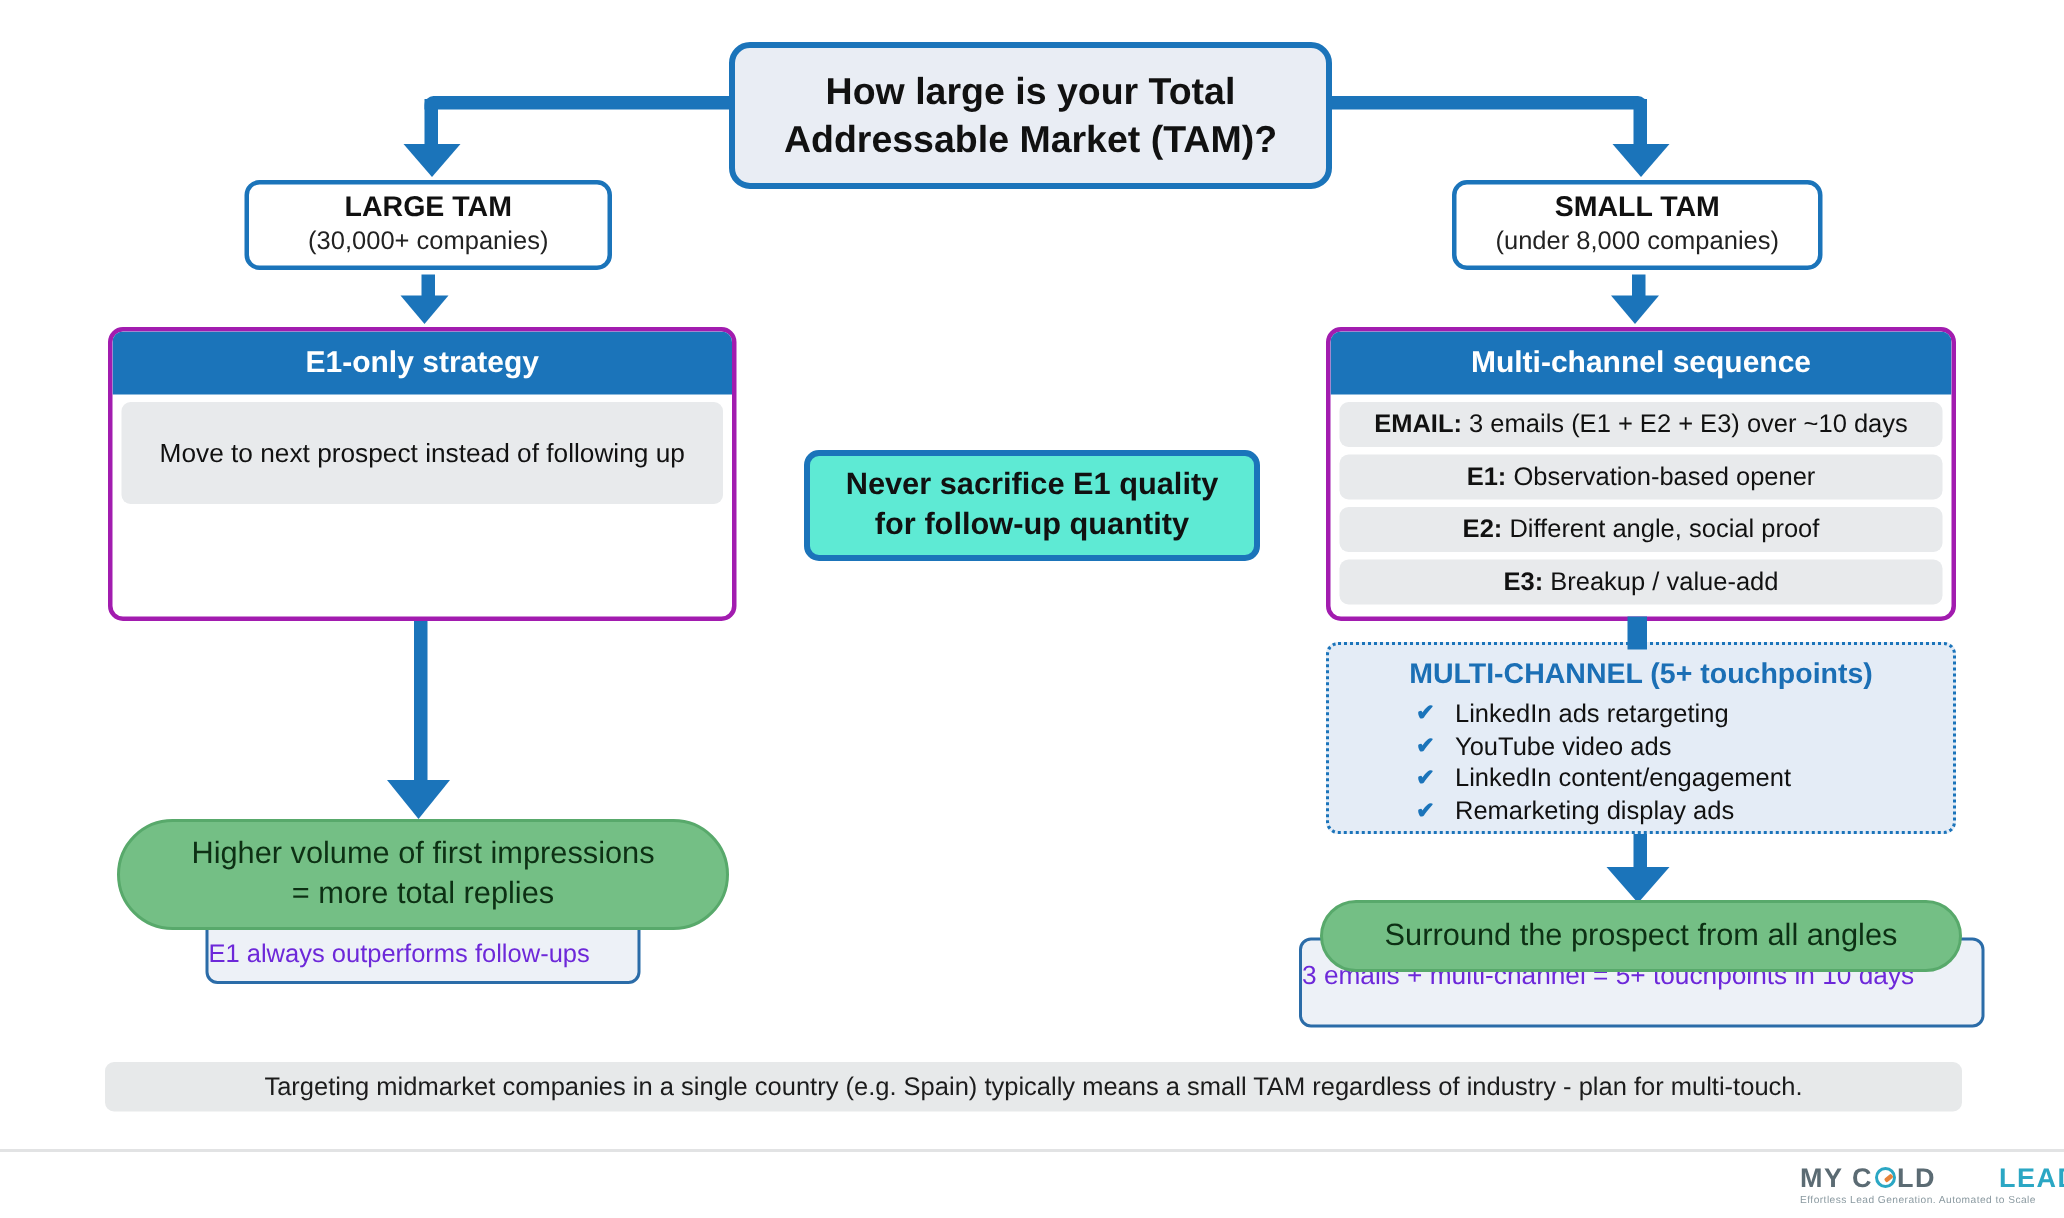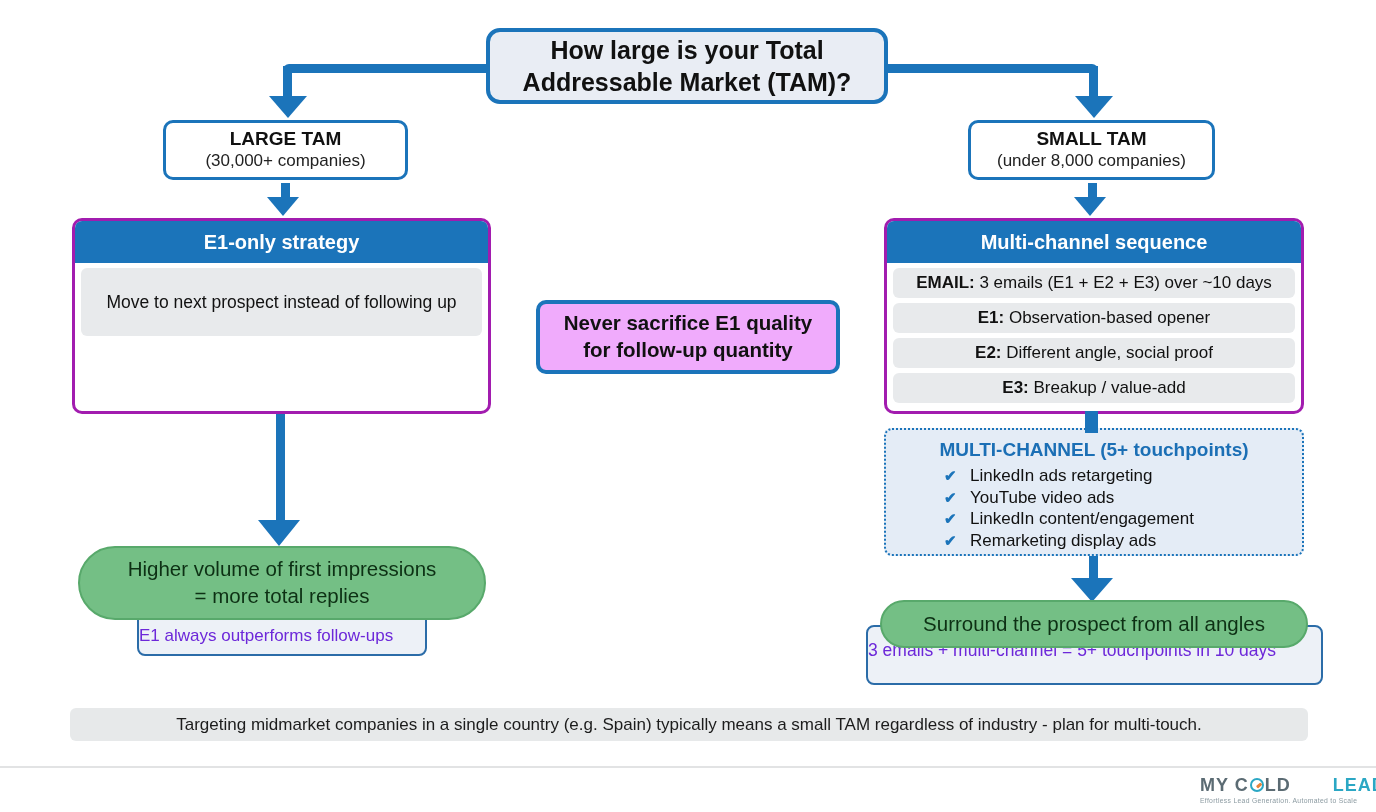--- a/index.html
+++ b/index.html
@@ -65,21 +65,21 @@
     margin: 5px 6px;
     display: flex; flex-direction: column; align-items: center; justify-content: center;
     text-align: center;
     font-size: 17.5px;
     color: #111;
     line-height: 1.28;
   }
   .panel-row b { font-weight: bold; }
 
   .center-box {
-    background: #f0abfc;
+    background: #5eead4;
     border: 4px solid #1b74ba;
     border-radius: 10px;
     font-weight: bold;
     font-size: 20.5px;
     line-height: 1.3;
     color: #111;
   }
 
   .dotted-box {
     position: absolute;
@@ -153,21 +153,21 @@
 <div id="canvas">
 
   <div class="bar round-tl" style="left:283px; top:64px; width:205px; height:9px;"></div>
   <div class="bar" style="left:283px; top:66px; width:9px; height:31px;"></div>
   <div class="tri-down" style="left:269px; top:96px; border-width:22px 19px 0 19px;"></div>
 
   <div class="bar round-tr" style="left:888px; top:64px; width:210px; height:9px;"></div>
   <div class="bar" style="left:1089px; top:66px; width:9px; height:31px;"></div>
   <div class="tri-down" style="left:1075px; top:96px; border-width:22px 19px 0 19px;"></div>
 
-  <div class="abs flexc title-box" style="left:486px; top:28px; width:402px; height:76px;">
+  <div class="abs flexc title-box" style="left:486px; top:28px; width:402px; height:98px;">
     <div>How large is your Total</div>
     <div>Addressable Market (TAM)?</div>
   </div>
 
   <div class="abs flexc tam-box" style="left:163px; top:120px; width:245px; height:60px;">
     <div class="tam-title">LARGE TAM</div>
     <div class="tam-sub">(30,000+ companies)</div>
   </div>
   <div class="abs flexc tam-box" style="left:968px; top:120px; width:247px; height:60px;">
     <div class="tam-title">SMALL TAM</div>

